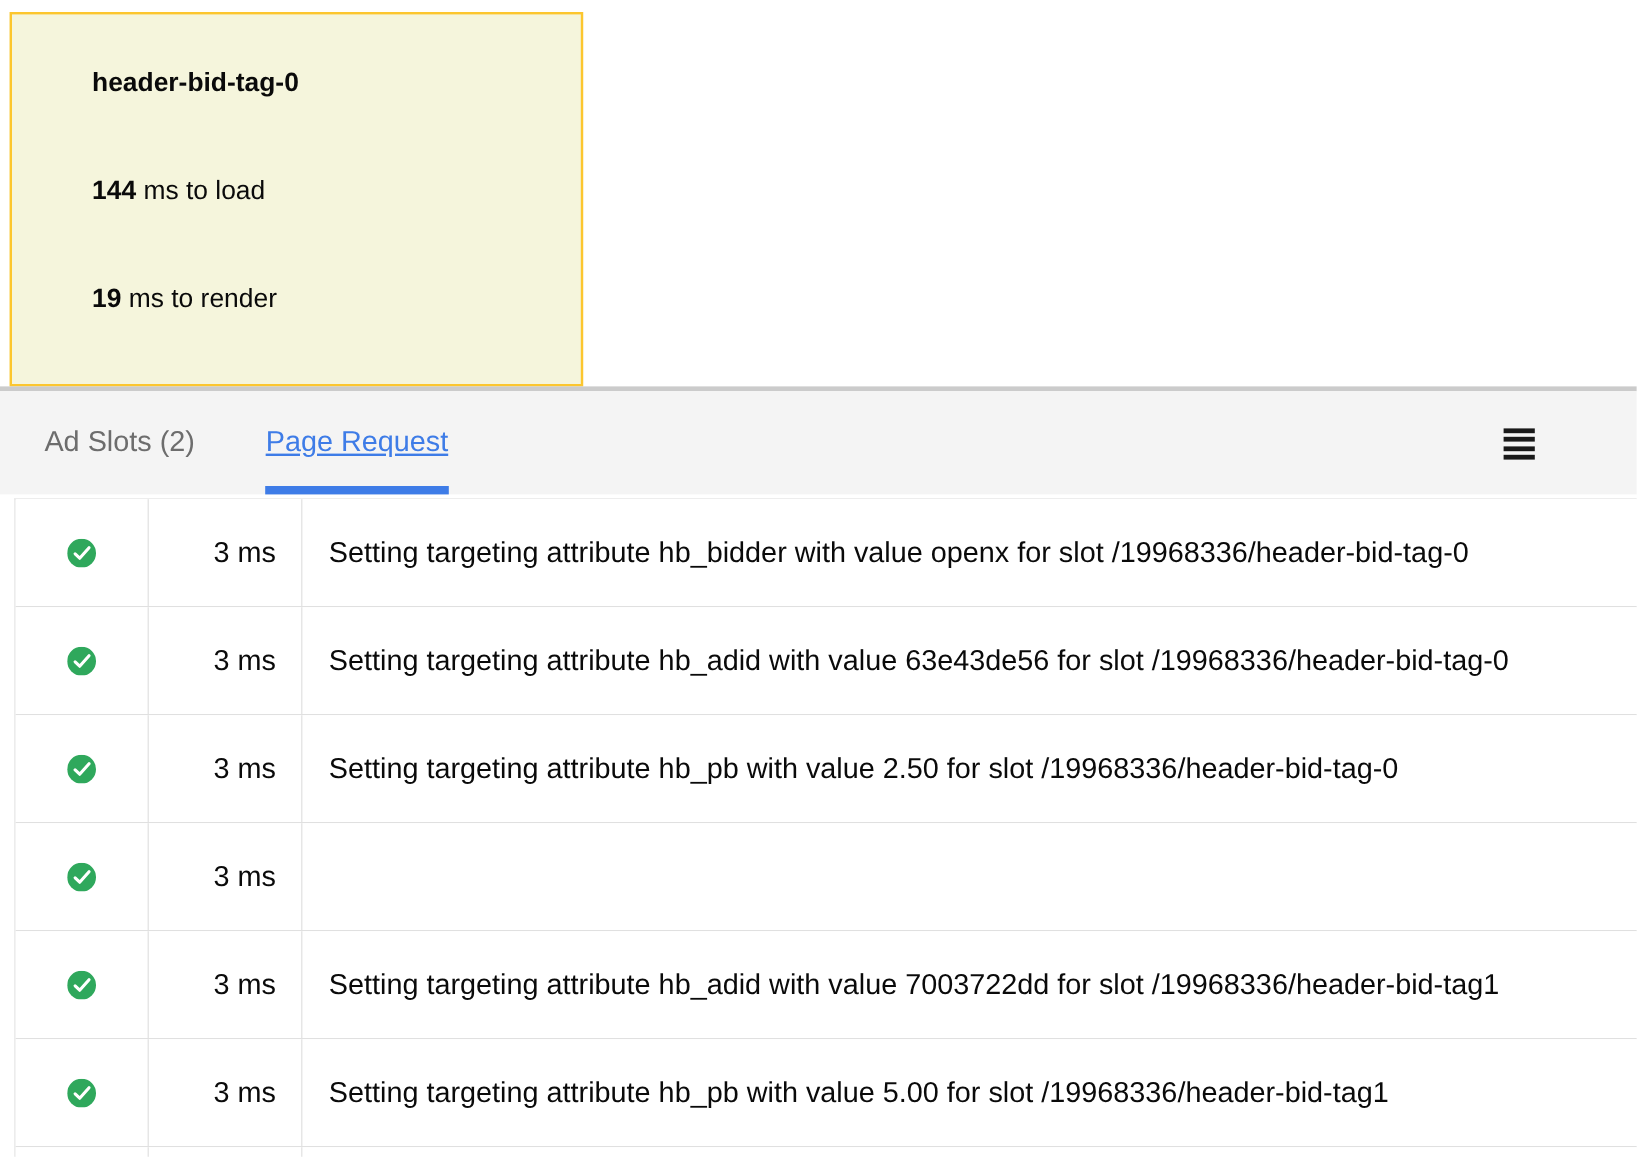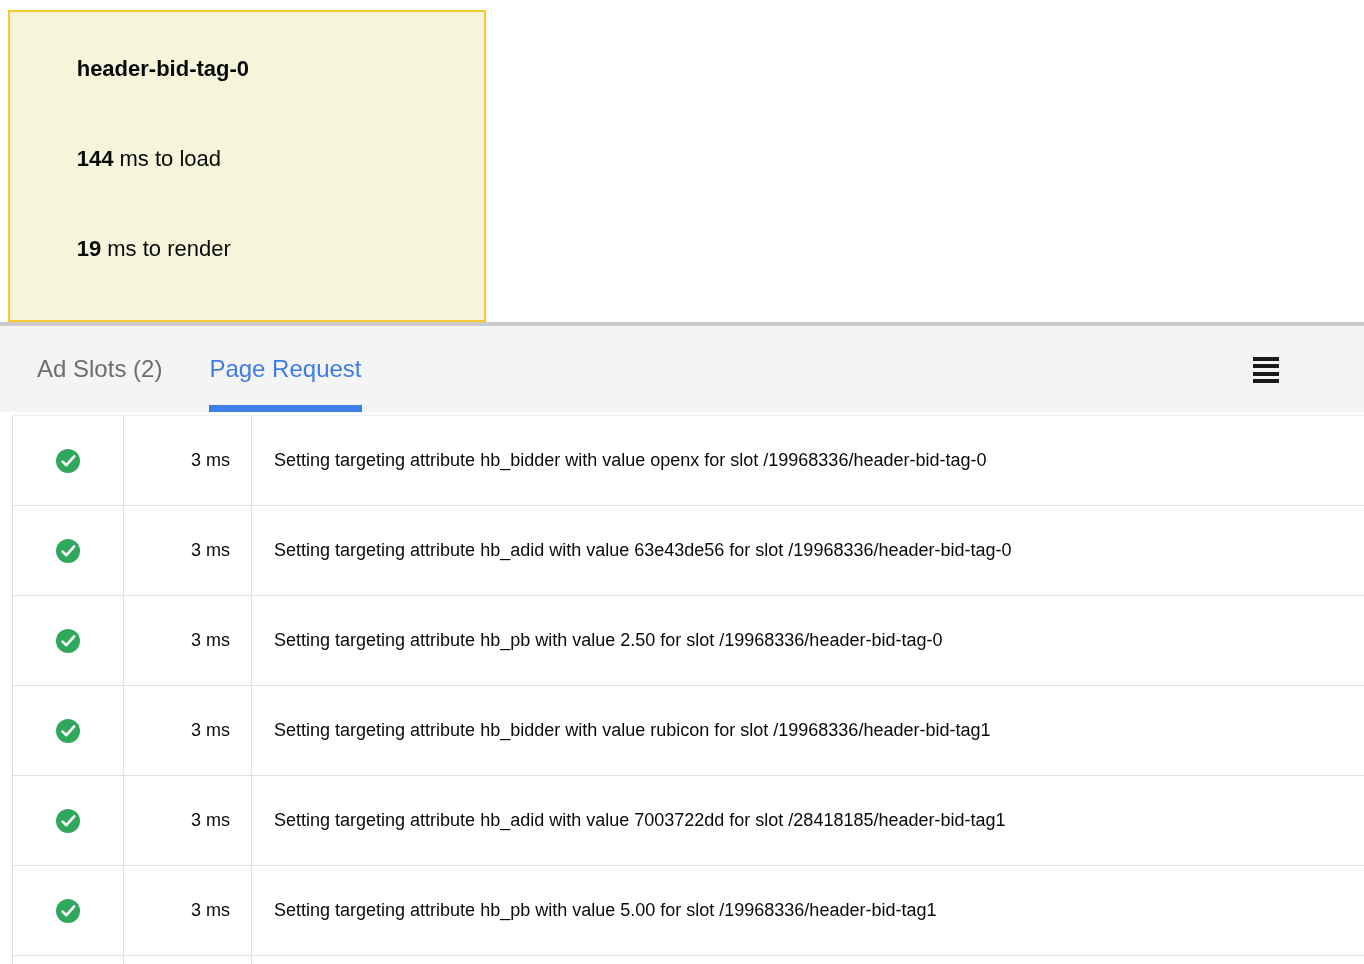--- a/index.html
+++ b/index.html
@@ -31,41 +31,41 @@
   .top-divider{position:absolute;left:0;top:322px;width:1364px;height:4px;background:var(--divider);}
 
   
   .tabbar{
     position:absolute;left:0;top:326px;width:1364px;height:86px;
     background:var(--tabbar-bg);display:flex;align-items:stretch;
   }
   .tab{display:flex;align-items:center;height:100%;position:relative;
     font-size:24px;cursor:pointer;}
   .tab-inactive{margin-left:37px;color:var(--tab-inactive);}
-  .tab-active{margin-left:47px;color:var(--tab-active);}
+  .tab-active{margin-left:59px;color:var(--tab-active);text-decoration:underline;}
   .tab-active::after{content:"";position:absolute;left:0;right:0;bottom:0;height:7px;
     background:var(--tab-active);}
 
   .menu-btn{
     position:absolute;right:85px;top:31px;width:26px;height:26px;
     display:flex;flex-direction:column;justify-content:space-between;cursor:pointer;
   }
   .menu-btn .bar{height:4px;width:100%;background:#1a1a1a;}
 
   
   .log-table{
     position:absolute;left:12px;top:415px;width:1352px;
     border-left:1px solid var(--row-border);
     border-top:1px solid #ededed;
   }
   .log-row{
     display:grid;grid-template-columns:111px 128px 1fr;height:90px;
     border-bottom:1px solid var(--row-border);background:#fff;
   }
-  .cell{display:flex;align-items:center;font-size:18px;}
+  .cell{display:flex;align-items:center;font-size:24px;}
   .cell-status{justify-content:center;border-right:1px solid var(--row-border);}
   .cell-time{justify-content:flex-end;padding-right:21px;border-right:1px solid var(--row-border);}
   .cell-msg{padding-left:22px;white-space:nowrap;overflow:hidden;text-align:center;}
   .check{width:24px;height:24px;display:block;}
 </style>
 </head>
 <body>
 
 <div class="page">
 
@@ -137,31 +137,30 @@
     <div class="cell cell-msg">Setting targeting attribute hb_pb with value 2.50 for slot /19968336/header-bid-tag-0</div>
   </div>
         <div class="log-row">
     <div class="cell cell-status">
       <svg class="check" viewBox="0 0 24 24">
         <circle cx="12" cy="12" r="12" fill="var(--success-green)"></circle>
         <path d="M6.6 12.6 L10.4 16.2 L18.2 7.4" stroke="#ffffff" stroke-width="2.6" fill="none" stroke-linecap="round" stroke-linejoin="round"></path>
       </svg>
     </div>
     <div class="cell cell-time">3 ms</div>
-    <div class="cell cell-msg">Setting targeting attribute hb_bidder with value rubicon for slot /19968336/header-bid-tag1</div>
   </div>
         <div class="log-row">
     <div class="cell cell-status">
       <svg class="check" viewBox="0 0 24 24">
         <circle cx="12" cy="12" r="12" fill="var(--success-green)"></circle>
         <path d="M6.6 12.6 L10.4 16.2 L18.2 7.4" stroke="#ffffff" stroke-width="2.6" fill="none" stroke-linecap="round" stroke-linejoin="round"></path>
       </svg>
     </div>
     <div class="cell cell-time">3 ms</div>
-    <div class="cell cell-msg">Setting targeting attribute hb_adid with value 7003722dd for slot /28418185/header-bid-tag1</div>
+    <div class="cell cell-msg">Setting targeting attribute hb_adid with value 7003722dd for slot /19968336/header-bid-tag1</div>
   </div>
         <div class="log-row">
     <div class="cell cell-status">
       <svg class="check" viewBox="0 0 24 24">
         <circle cx="12" cy="12" r="12" fill="var(--success-green)"></circle>
         <path d="M6.6 12.6 L10.4 16.2 L18.2 7.4" stroke="#ffffff" stroke-width="2.6" fill="none" stroke-linecap="round" stroke-linejoin="round"></path>
       </svg>
     </div>
     <div class="cell cell-time">3 ms</div>
     <div class="cell cell-msg">Setting targeting attribute hb_pb with value 5.00 for slot /19968336/header-bid-tag1</div>

